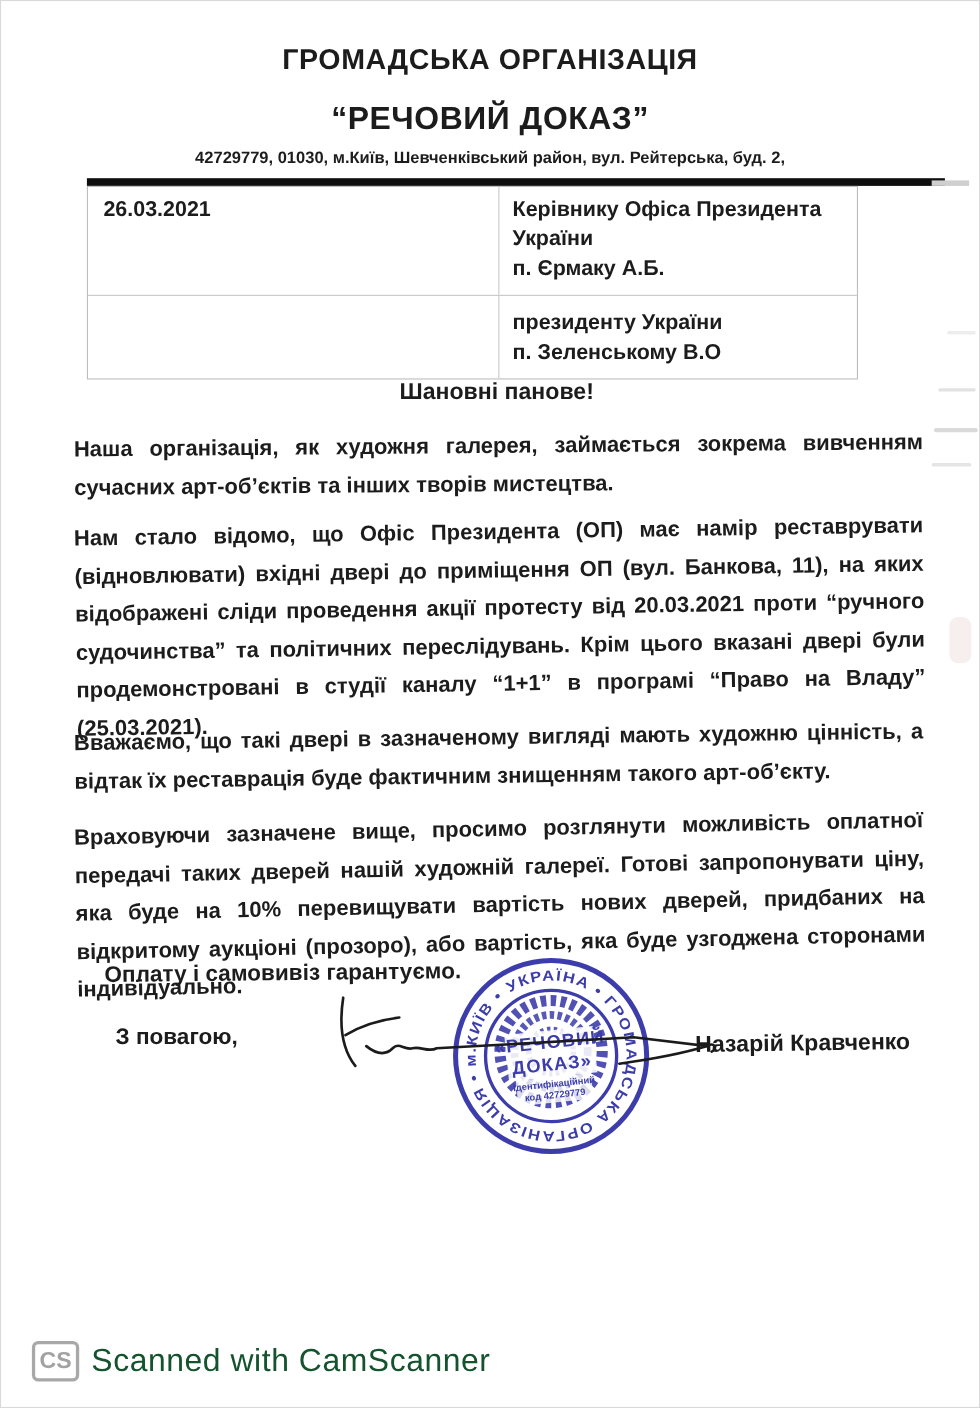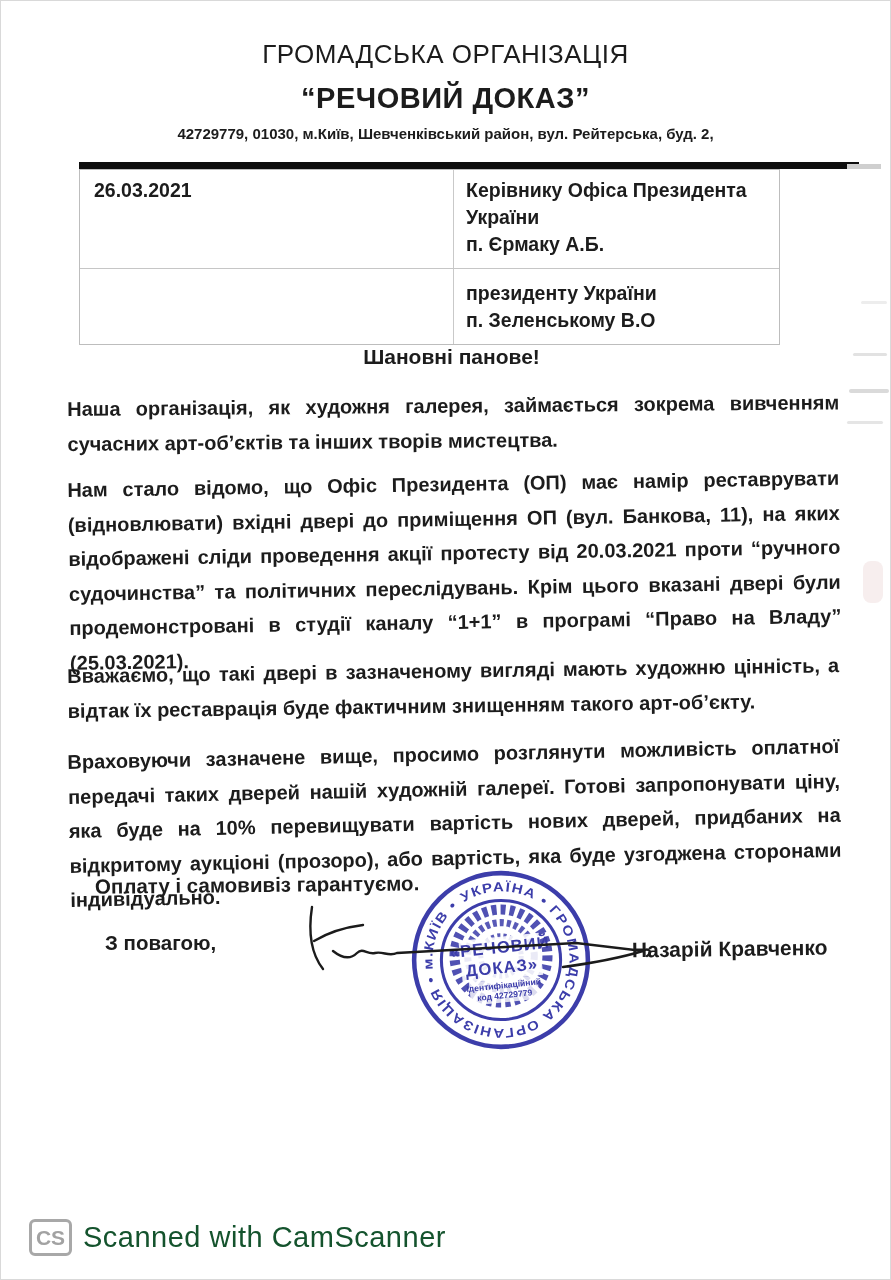--- a/index.html
+++ b/index.html
@@ -5,22 +5,22 @@
   html,body { margin:0; padding:0; background:#ffffff; }
   .page {
     position:relative; width:891px; height:1280px; margin:0 auto;
     background:#ffffff; overflow:hidden; box-sizing:border-box;
     border:1px solid #d9d9d9;
     font-family:"Liberation Sans", sans-serif;
     color:#1c1c1c;
   }
   
   .letterhead { position:absolute; top:38px; left:0; right:0; text-align:center; }
-  .org-type { font-size:26px; font-weight:400; letter-spacing:.5px; }
-  .org-name { font-size:29px; font-weight:700; margin-top:12px; letter-spacing:.5px; }
+  .org-type { font-size:26px; font-weight:700; letter-spacing:.5px; }
+  .org-name { font-size:29px; font-weight:700; margin-top:22px; letter-spacing:.5px; }
   .addr-line { font-size:15px; font-weight:700; margin-top:10px; }
   .contact-line { font-size:15.5px; font-weight:700; margin-top:3px; }
   .contact-line .url { text-decoration:underline; margin-left:10px; }
   
   .black-bar { position:absolute; left:78px; top:161px; width:780px; height:7px; background:#0e0e0e; }
   .black-bar-tail { position:absolute; left:846px; top:163px; width:34px; height:5px; background:#cfcfcf; }
   
   .meta-table {
     position:absolute; left:78px; top:168px; width:701px;
     border:1px solid #bdbdbd; box-sizing:border-box;

